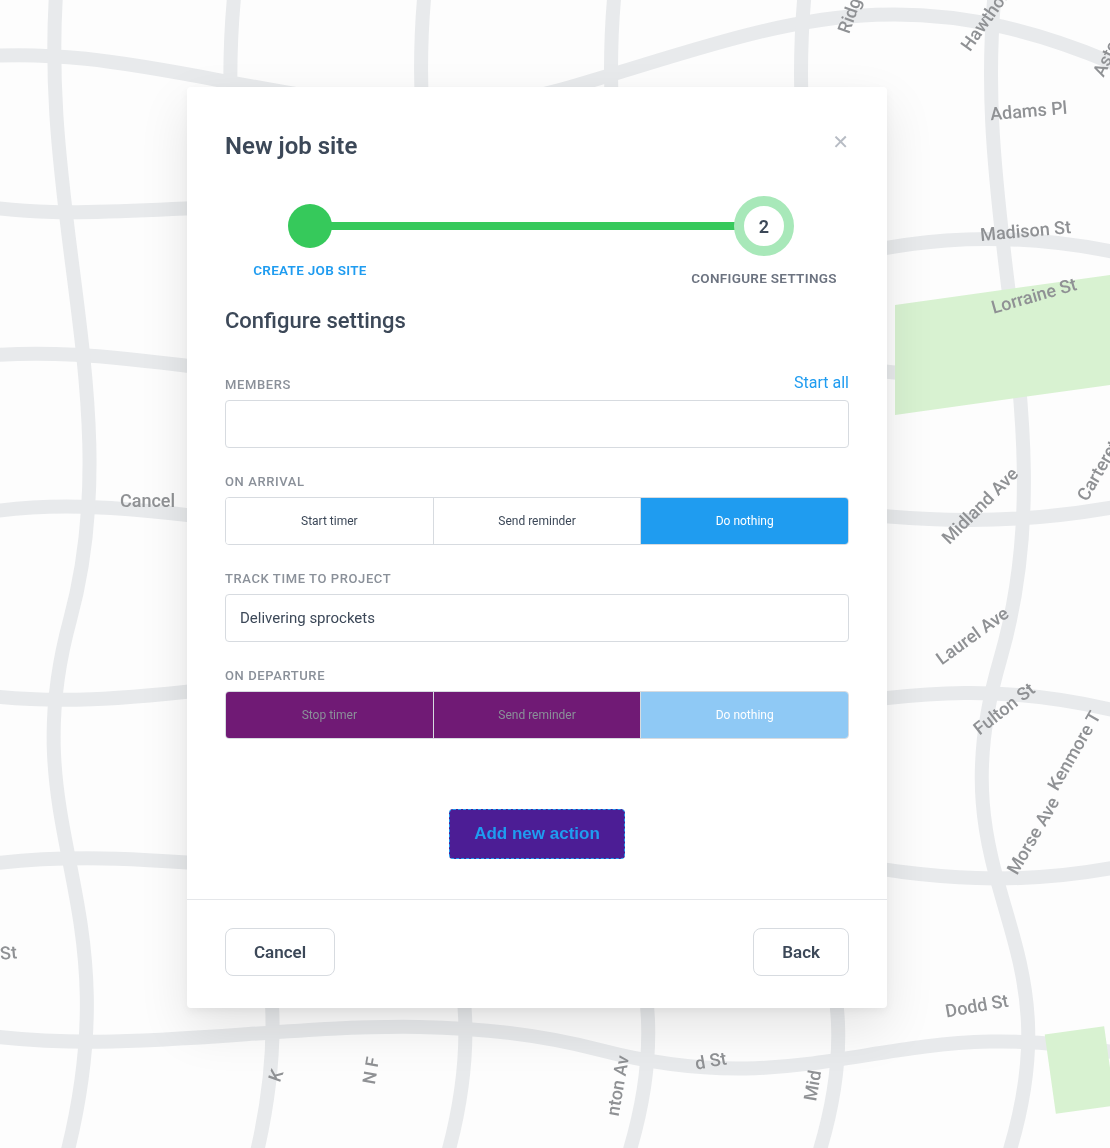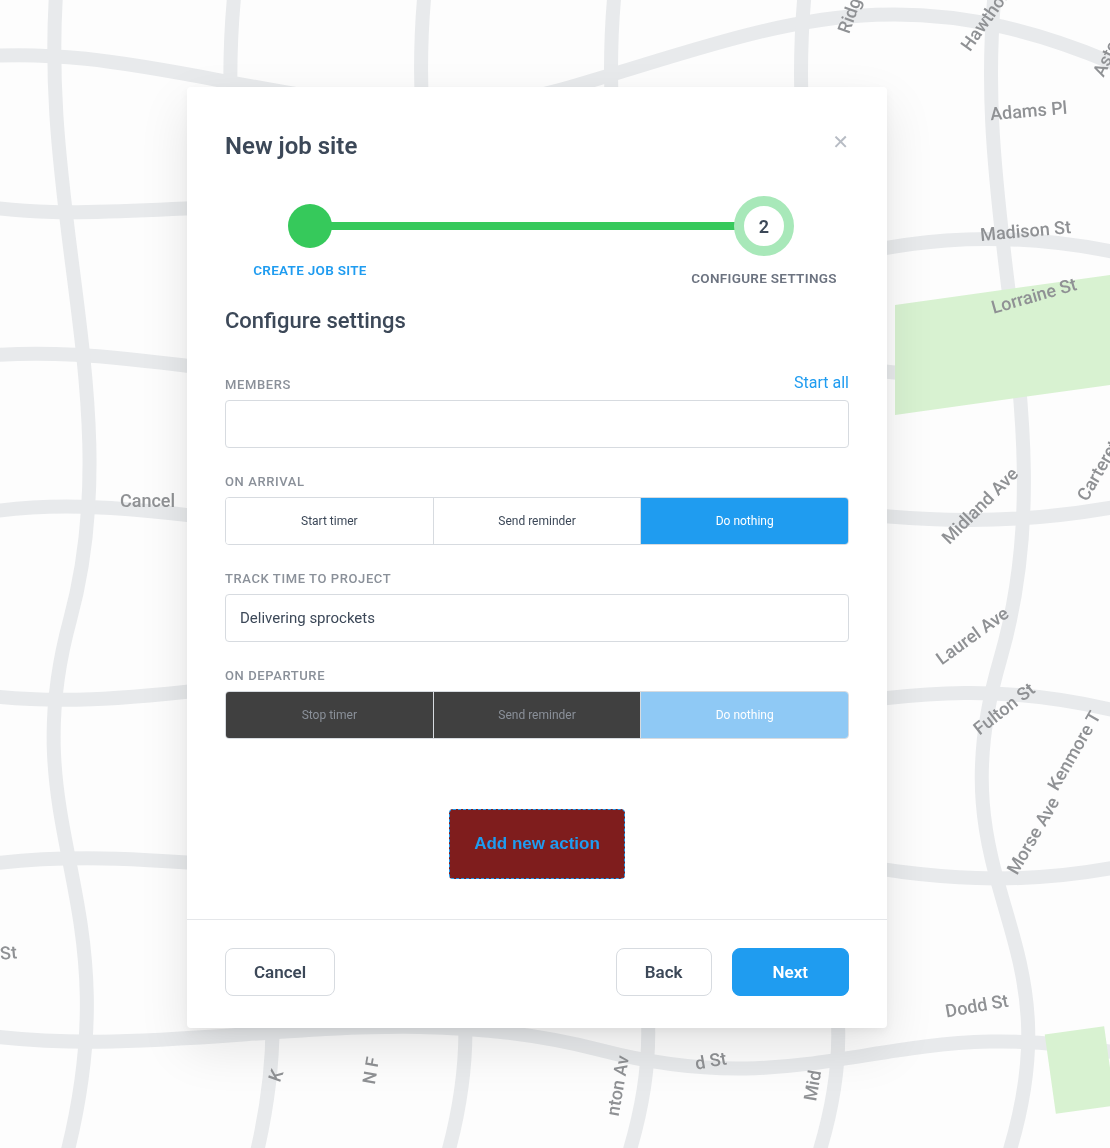--- a/index.html
+++ b/index.html
@@ -89,27 +89,27 @@
   .seg {
     margin-top:8px; display:flex; width:100%;
     border:1px solid #d7dbe0; border-radius:4px; overflow:hidden;
   }
   .seg > div {
     flex:1; height:46px; display:flex; align-items:center; justify-content:center;
     font-size:12px; color:#3c4858; cursor:pointer; background:#fff;
   }
   .seg > div + div { border-left:1px solid #d7dbe0; }
   .seg > div.active { background:#1f9cf0; color:#fff; }
-  .seg.disabled > div { background:#404040; color:#8a9099; cursor:default; }
+  .seg.disabled > div { background:#701a75; color:#8a9099; cursor:default; }
   .seg.disabled > div.active { background:#8fc9f5; color:#fff; }
 
   .add-action {
     margin:70px auto 40px; display:block;
-    border:1px dashed #1f9cf0; color:#1f9cf0; background:#7f1d1d;
-    font-size:17px; font-weight:600; padding:24px 24px; border-radius:4px;
+    border:1px dashed #1f9cf0; color:#1f9cf0; background:#4c1d95;
+    font-size:17px; font-weight:600; padding:14px 24px; border-radius:4px;
     cursor:pointer;
   }
 
   .footer {
     border-top:1px solid #e5e7ea;
     padding:28px 38px 32px; display:flex; justify-content:space-between; align-items:center;
   }
   .footer-right { display:flex; gap:20px; }
   .btn {
     height:48px; padding:0 28px; border-radius:8px; font-size:17px; font-weight:600;
@@ -217,16 +217,15 @@
         </div>
     </div>
 
     <button class="add-action">Add new action</button>
   </div>
 
   <div class="footer">
     <div class="btn">Cancel</div>
     <div class="footer-right">
       <div class="btn">Back</div>
-      <div class="btn primary">Next</div>
     </div>
   </div>
 </div>
 
 </body></html>

